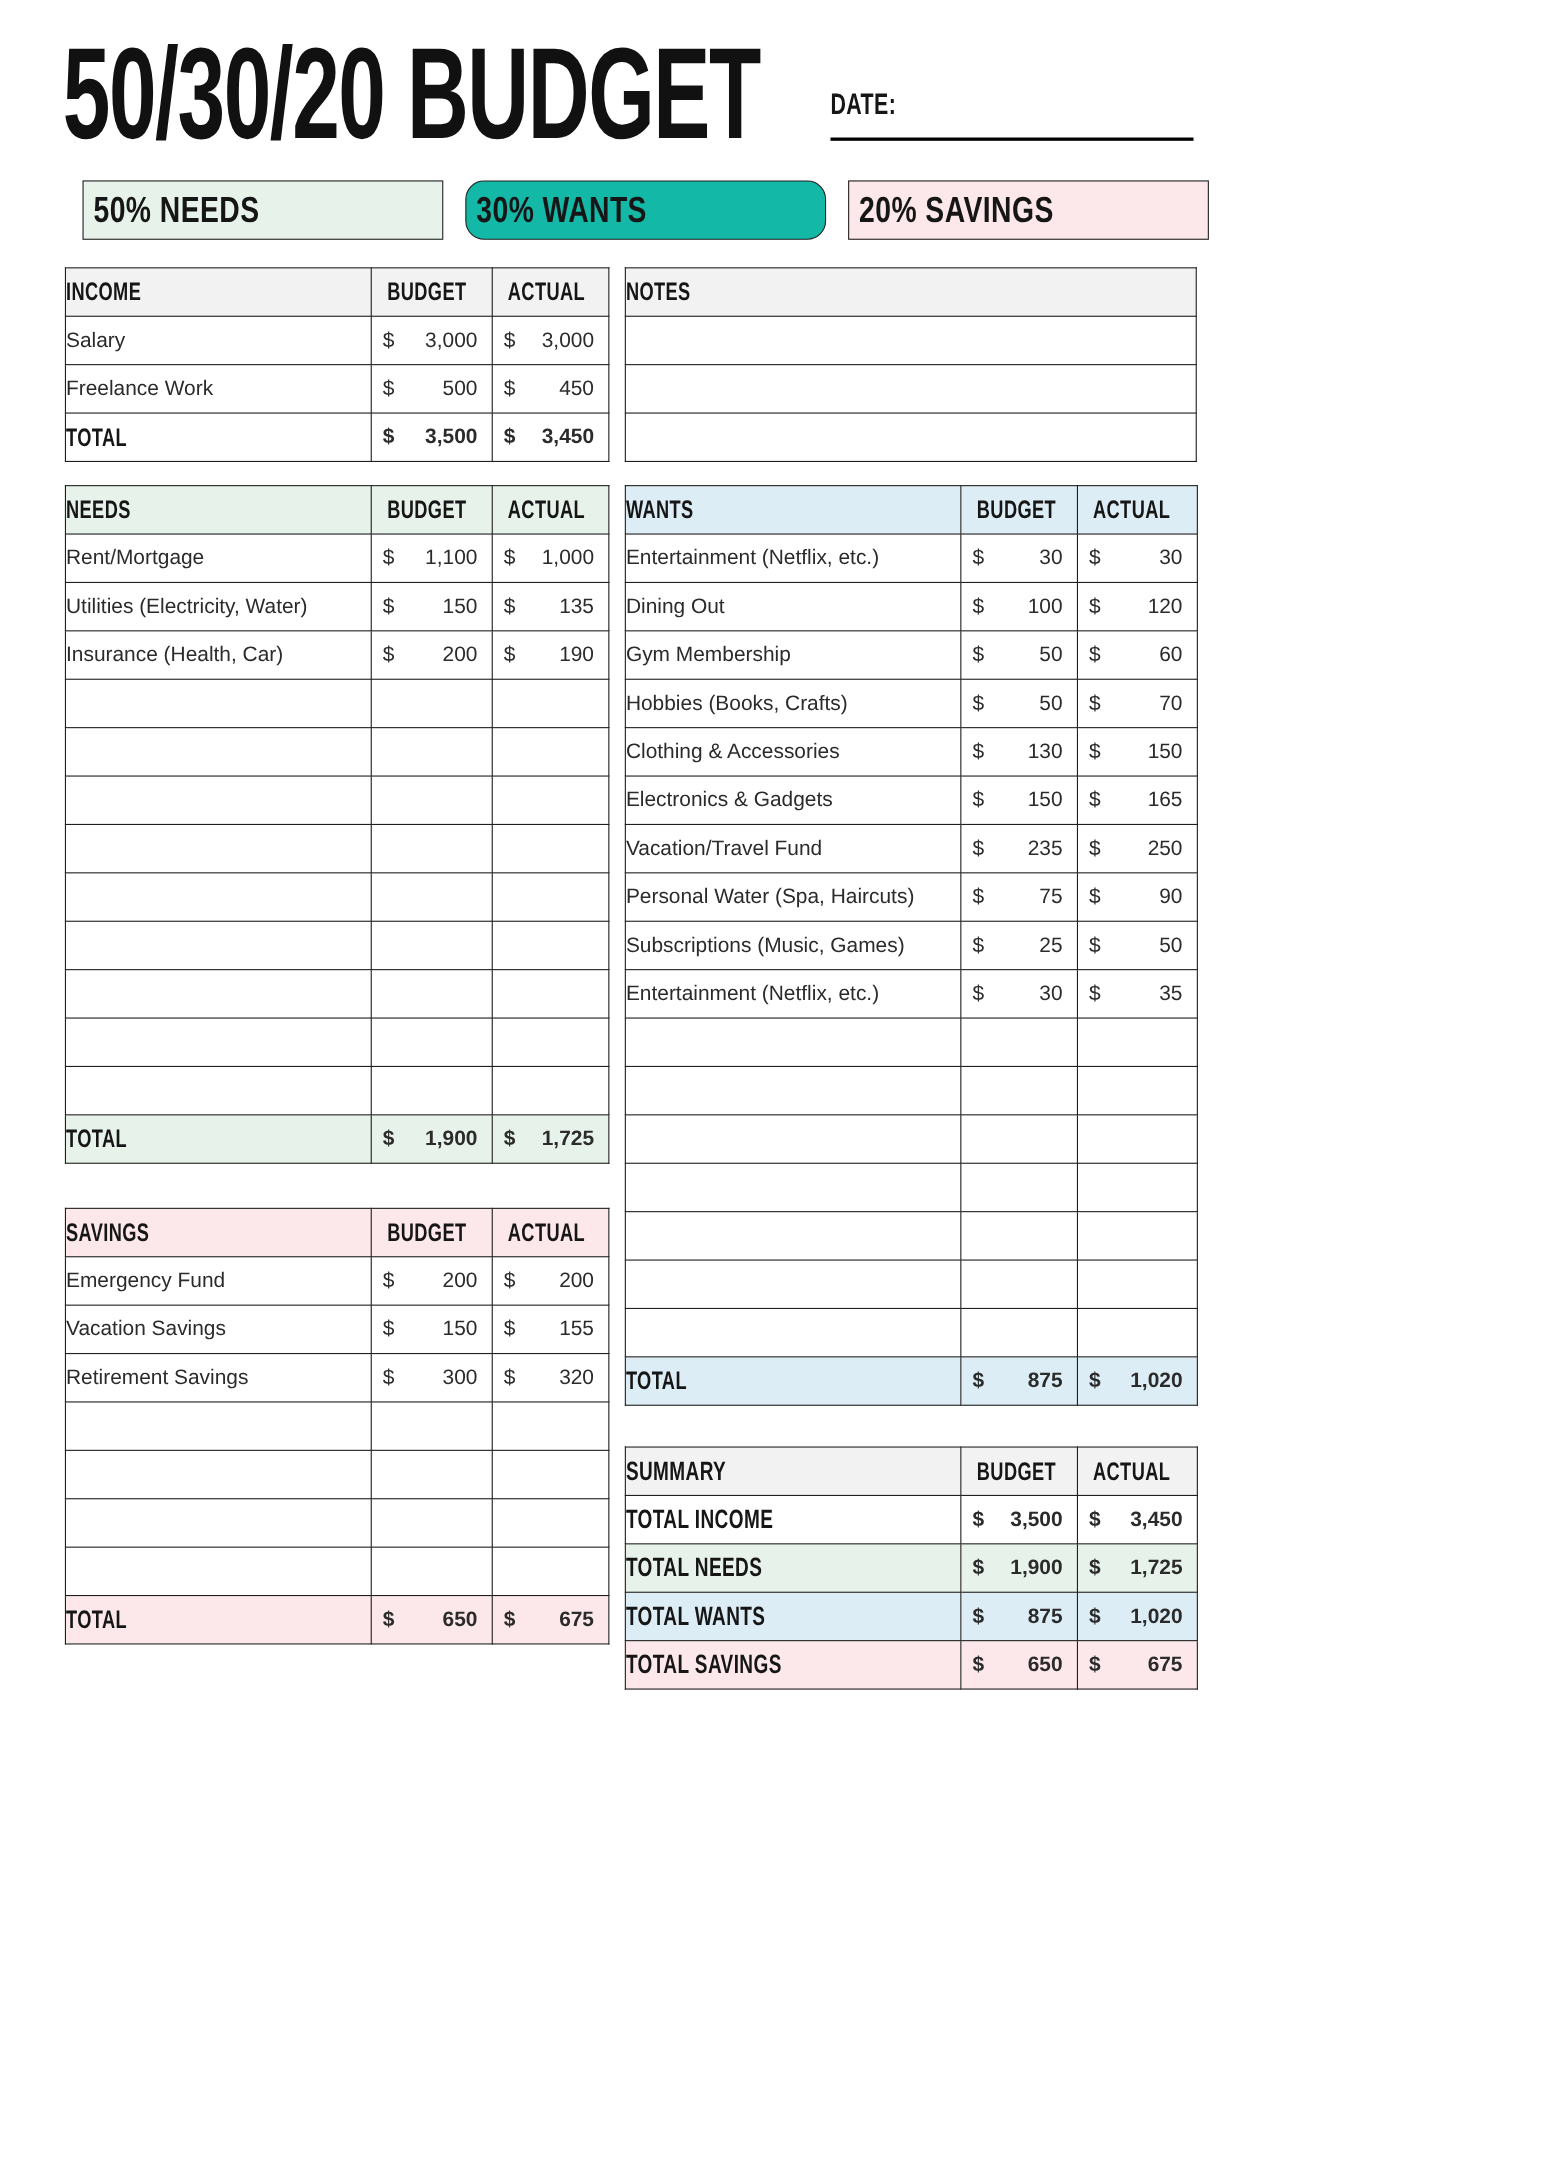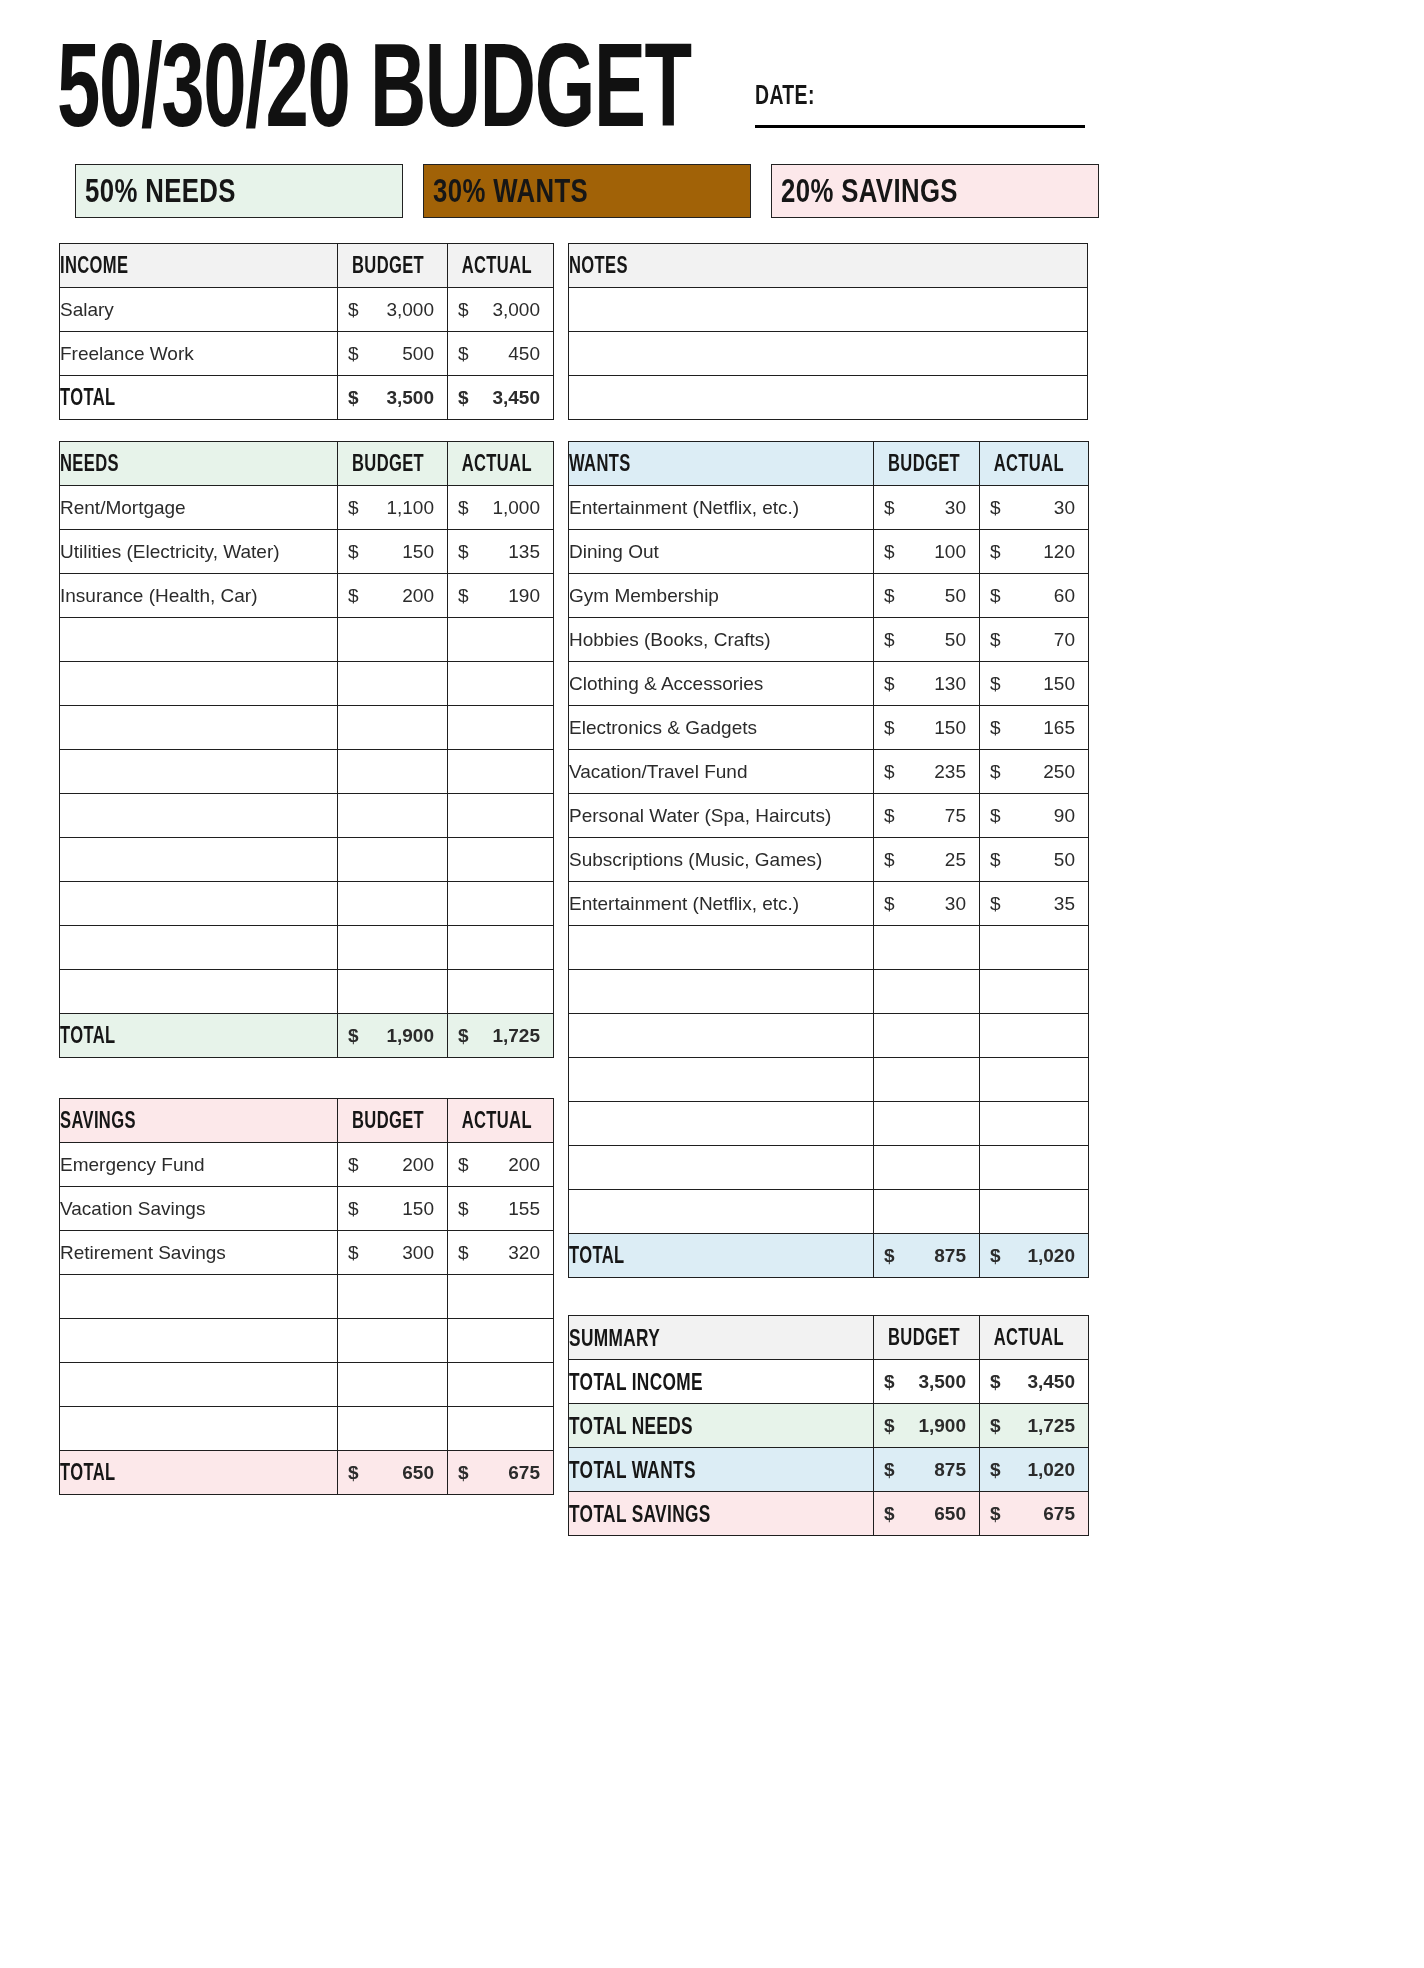--- a/index.html
+++ b/index.html
@@ -16,21 +16,21 @@
 
   .date-block{position:absolute;left:755px;top:80px;width:330px;}
   .date-label{font-size:27px;}
   .date-line{margin-top:14px;border-bottom:3px solid #000;height:0;}
 
   .boxes{position:absolute;left:75px;top:164px;display:flex;gap:20px;}
   .box{width:328px;height:54px;border:1.6px solid #222;box-sizing:border-box;
        display:flex;align-items:center;padding-left:9px;}
   .box .cond{font-size:33px;transform:scaleX(0.78);}
   .box-needs{background:#e7f3ea;}
-  .box-wants{background:#a16207;}
+  .box-wants{background:#14b8a6;border-radius:17px;}
   .box-savings{background:#fce8ea;}
 
   .col-left{position:absolute;left:59px;top:243px;width:494px;}
   .col-right{position:absolute;left:568px;top:243px;width:520px;}
 
   table.budget-table{width:100%;border-collapse:collapse;table-layout:fixed;}
   .col-left col.c1{width:278px;} .col-left col.c2{width:110px;} .col-left col.c3{width:106px;}
   .col-right col.c1{width:305px;} .col-right col.c2{width:106px;} .col-right col.c3{width:109px;}
   .budget-table tr{height:44px;}
   .budget-table th,.budget-table td{border:1.5px solid #1f1f1f;padding:0;vertical-align:middle;

